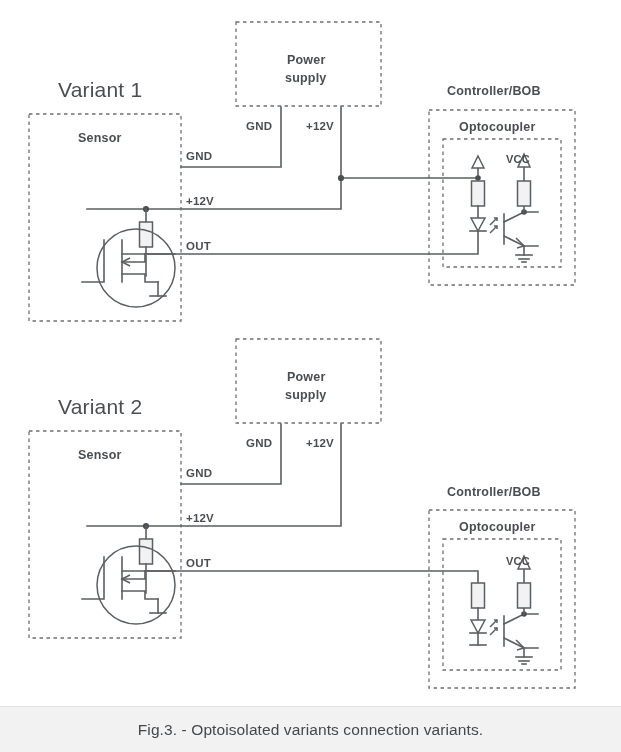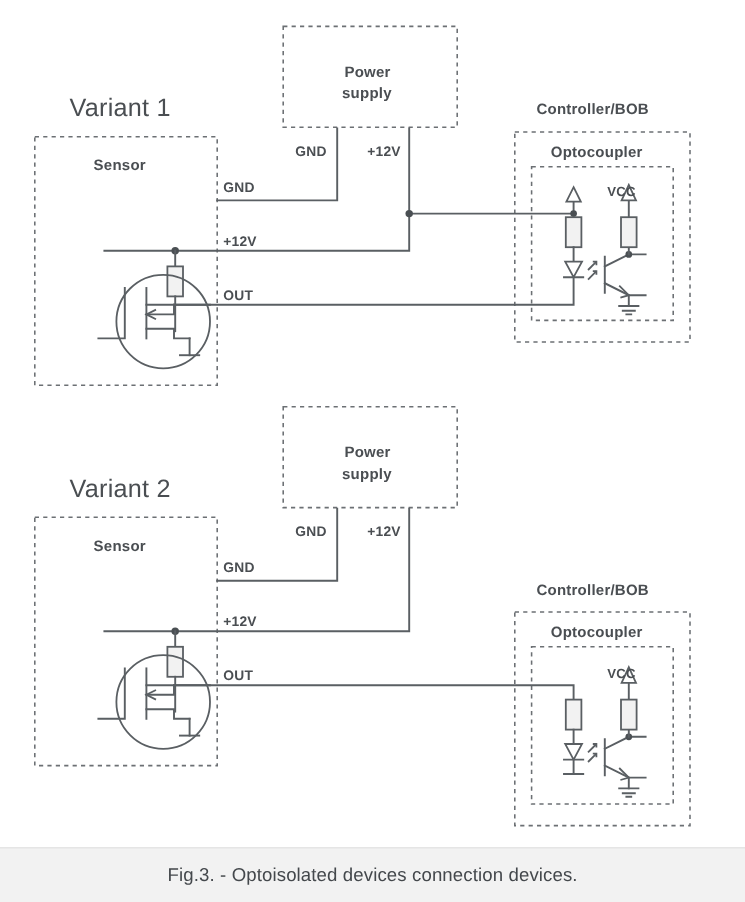--- a/index.html
+++ b/index.html
@@ -177,16 +177,16 @@
 
       <path class="wire" d="M 524,648 L 524,657"></path>
       <path class="wire" d="M 516,657 L 532,657"></path>
       <path class="wire" d="M 519,661 L 529,661"></path>
       <path class="wire" d="M 522,664 L 526,664"></path>
     </g>
 
   </svg>
 
   <div class="capbar">
-    <span>Fig.3. - Optoisolated devices connection devices.</span>
+    <span>Fig.3. - Optoisolated variants connection variants.</span>
   </div>
 
 </div>
 
 </body></html>

